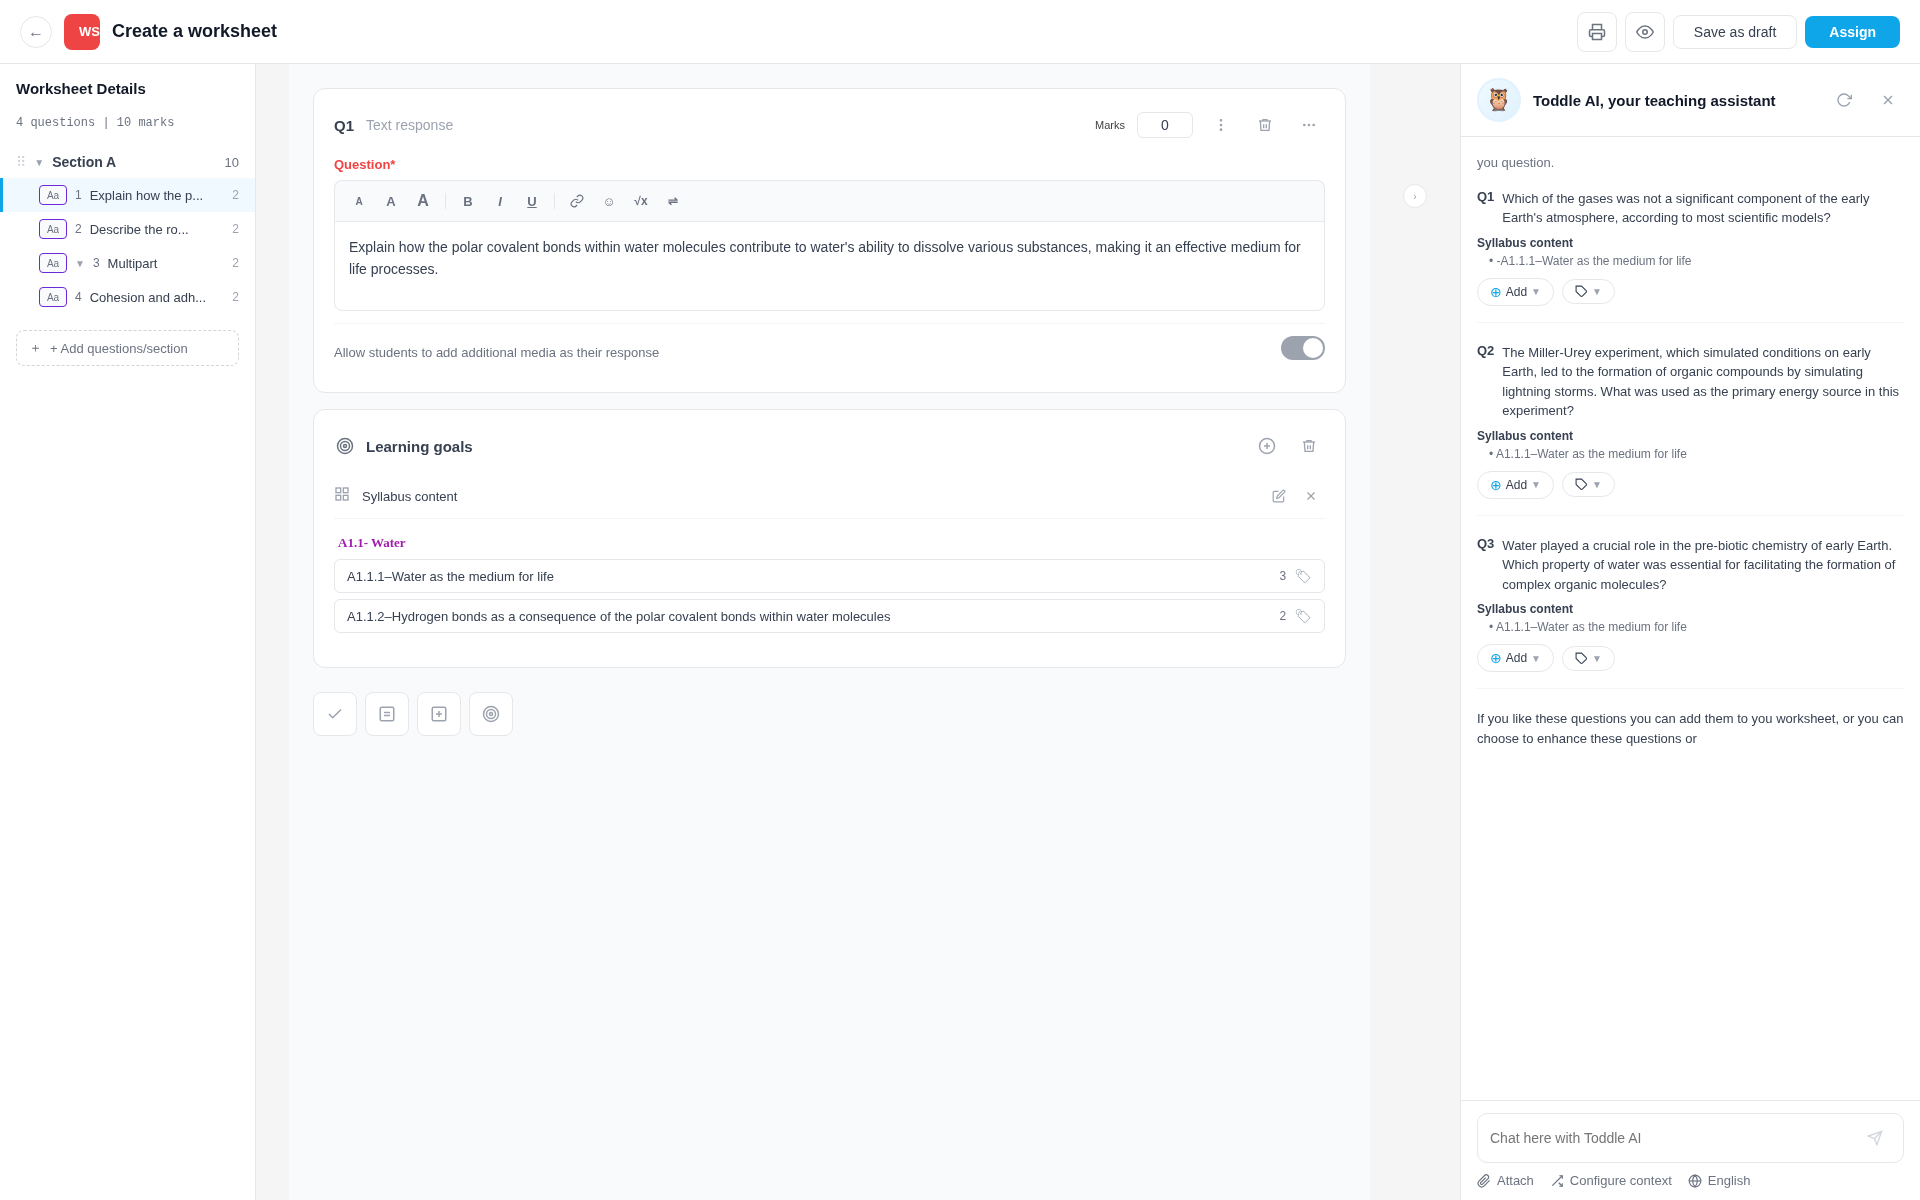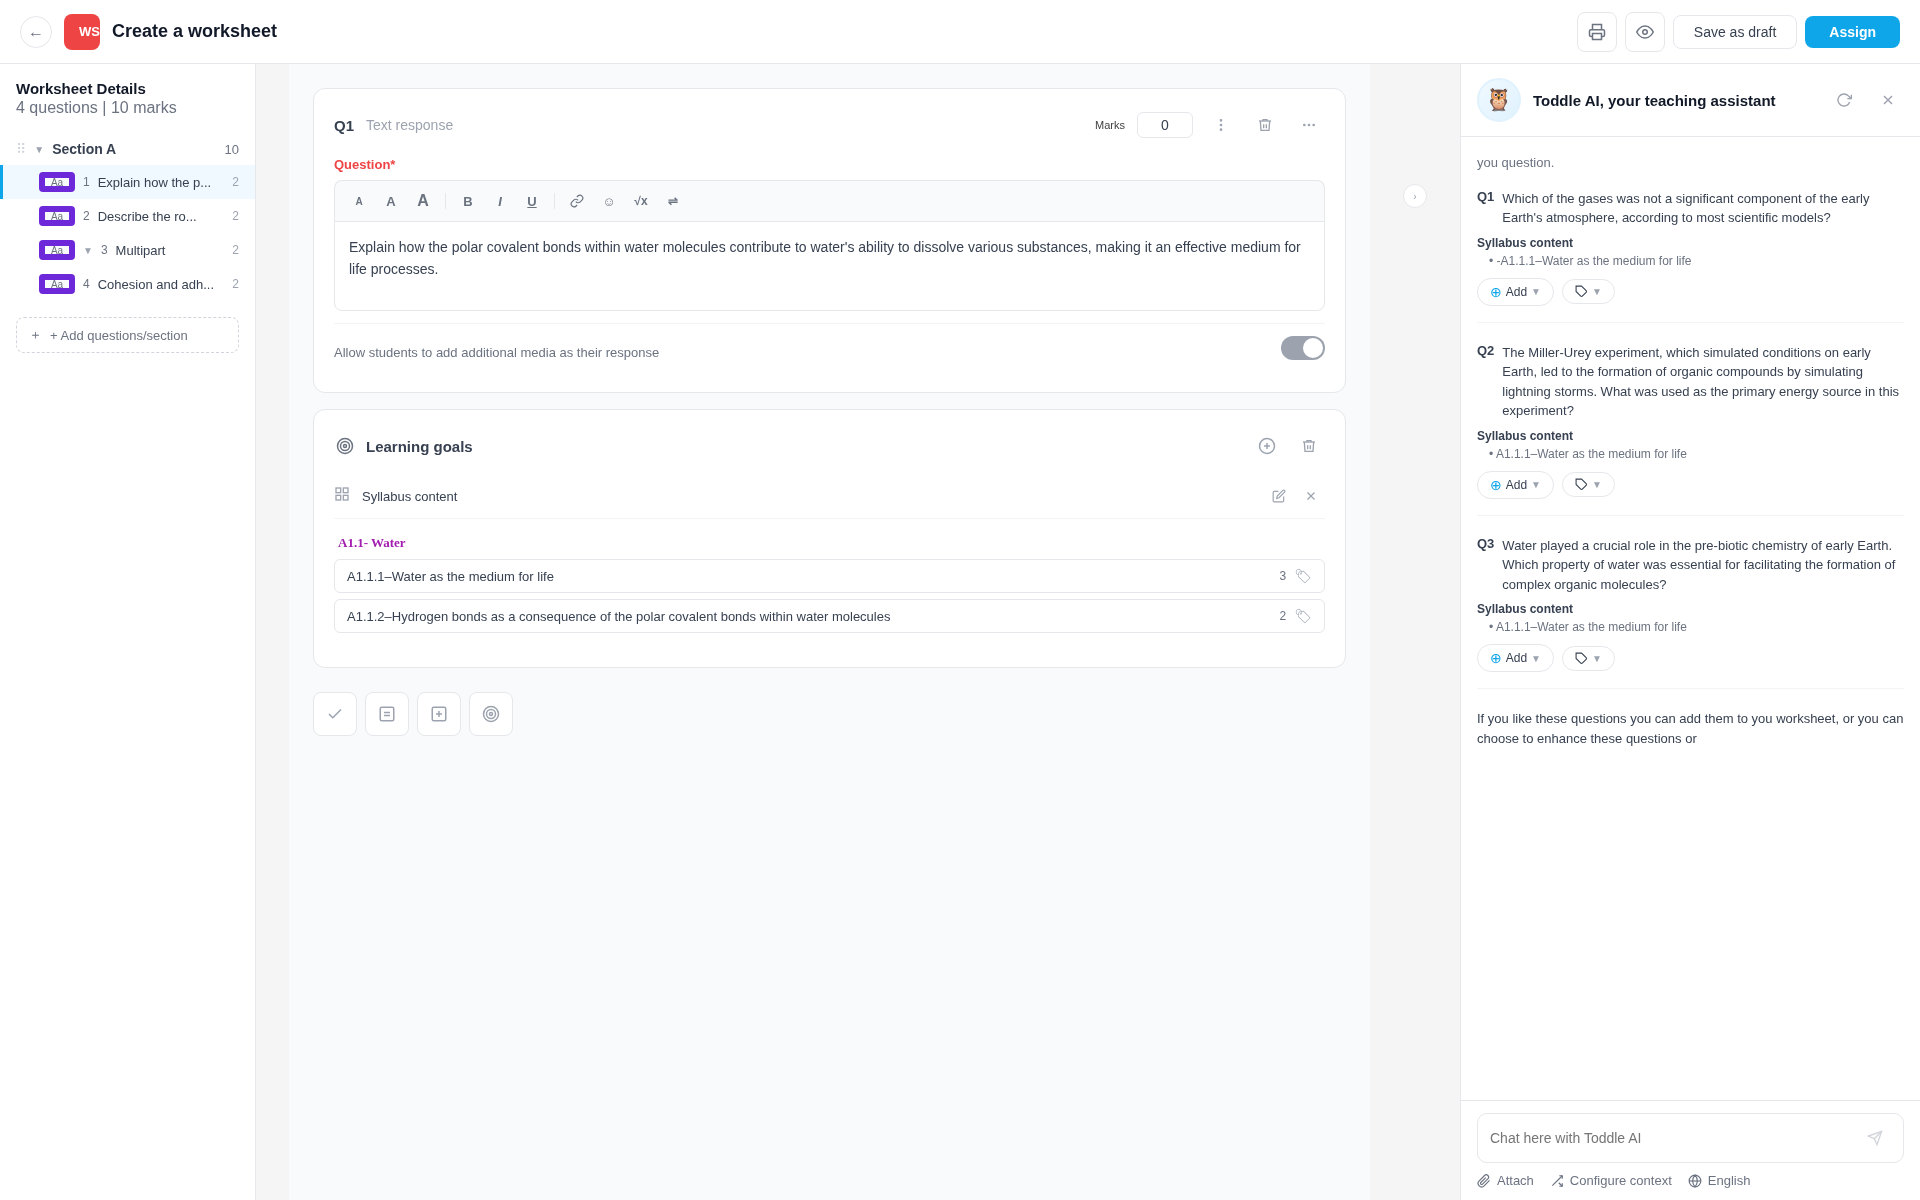--- a/index.html
+++ b/index.html
@@ -18,27 +18,27 @@
     .btn-draft { padding: 8px 20px; border: 1px solid #e5e7eb; border-radius: 8px; background: #fff; color: #374151; font-size: 14px; font-weight: 500; cursor: pointer; }
     .btn-assign { padding: 8px 24px; border-radius: 8px; background: #0ea5e9; color: #fff; font-size: 14px; font-weight: 600; cursor: pointer; border: none; }
 
     
     .main-layout { display: flex; flex: 1; overflow: hidden; gap: 33px; }
 
     
     .sidebar { width: 256px; background: #fff; border-right: 1px solid #e5e7eb; display: flex; flex-direction: column; padding: 16px 0; flex-shrink: 0; }
     .sidebar-header { padding: 0 16px 16px; }
     .sidebar-title { font-size: 15px; font-weight: 600; color: #111827; }
-    .sidebar-subtitle { font-size: 16px; color: #6b7280; margin-top: 2px; }
+    .sidebar-subtitle { font-size: 12px; color: #6b7280; margin-top: 19px; font-family: Liberation Mono, monospace; }
     .sidebar-section { display: flex; align-items: center; padding: 8px 16px; gap: 8px; cursor: pointer; }
     .sidebar-section-label { font-size: 14px; font-weight: 600; color: #374151; flex: 1; }
     .sidebar-section-count { font-size: 13px; color: #6b7280; }
     .sidebar-item { display: flex; align-items: center; padding: 7px 16px 7px 36px; gap: 8px; cursor: pointer; border-left: 3px solid transparent; }
     .sidebar-item.active { border-left-color: #0ea5e9; background: #f0f9ff; }
-    .sidebar-item-icon { width: 36px; height: 20px; border: 6px solid #6d28d9; border-radius: 4px; display: flex; align-items: center; justify-content: center; font-size: 10px; color: #6b7280; background: #f9fafb; }
+    .sidebar-item-icon { width: 28px; height: 20px; border: 1px solid #6d28d9; border-radius: 4px; display: flex; align-items: center; justify-content: center; font-size: 10px; color: #6b7280; background: #f9fafb; }
     .sidebar-item-num { font-size: 12px; color: #6b7280; }
     .sidebar-item-label { font-size: 13px; color: #374151; flex: 1; white-space: nowrap; overflow: hidden; text-overflow: ellipsis; }
     .sidebar-item-marks { font-size: 12px; color: #9ca3af; }
     .sidebar-add-btn { margin: 16px; display: flex; align-items: center; gap: 8px; padding: 8px 12px; border: 1px dashed #d1d5db; border-radius: 8px; cursor: pointer; color: #6b7280; font-size: 13px; background: none; }
 
     
     .content-area { flex: 1; overflow-y: auto; background: #f9fafb; padding: 24px; }
 
     
     .question-card { background: #fff; border-radius: 12px; padding: 20px; margin-bottom: 16px; border: 1px solid #e5e7eb; }

